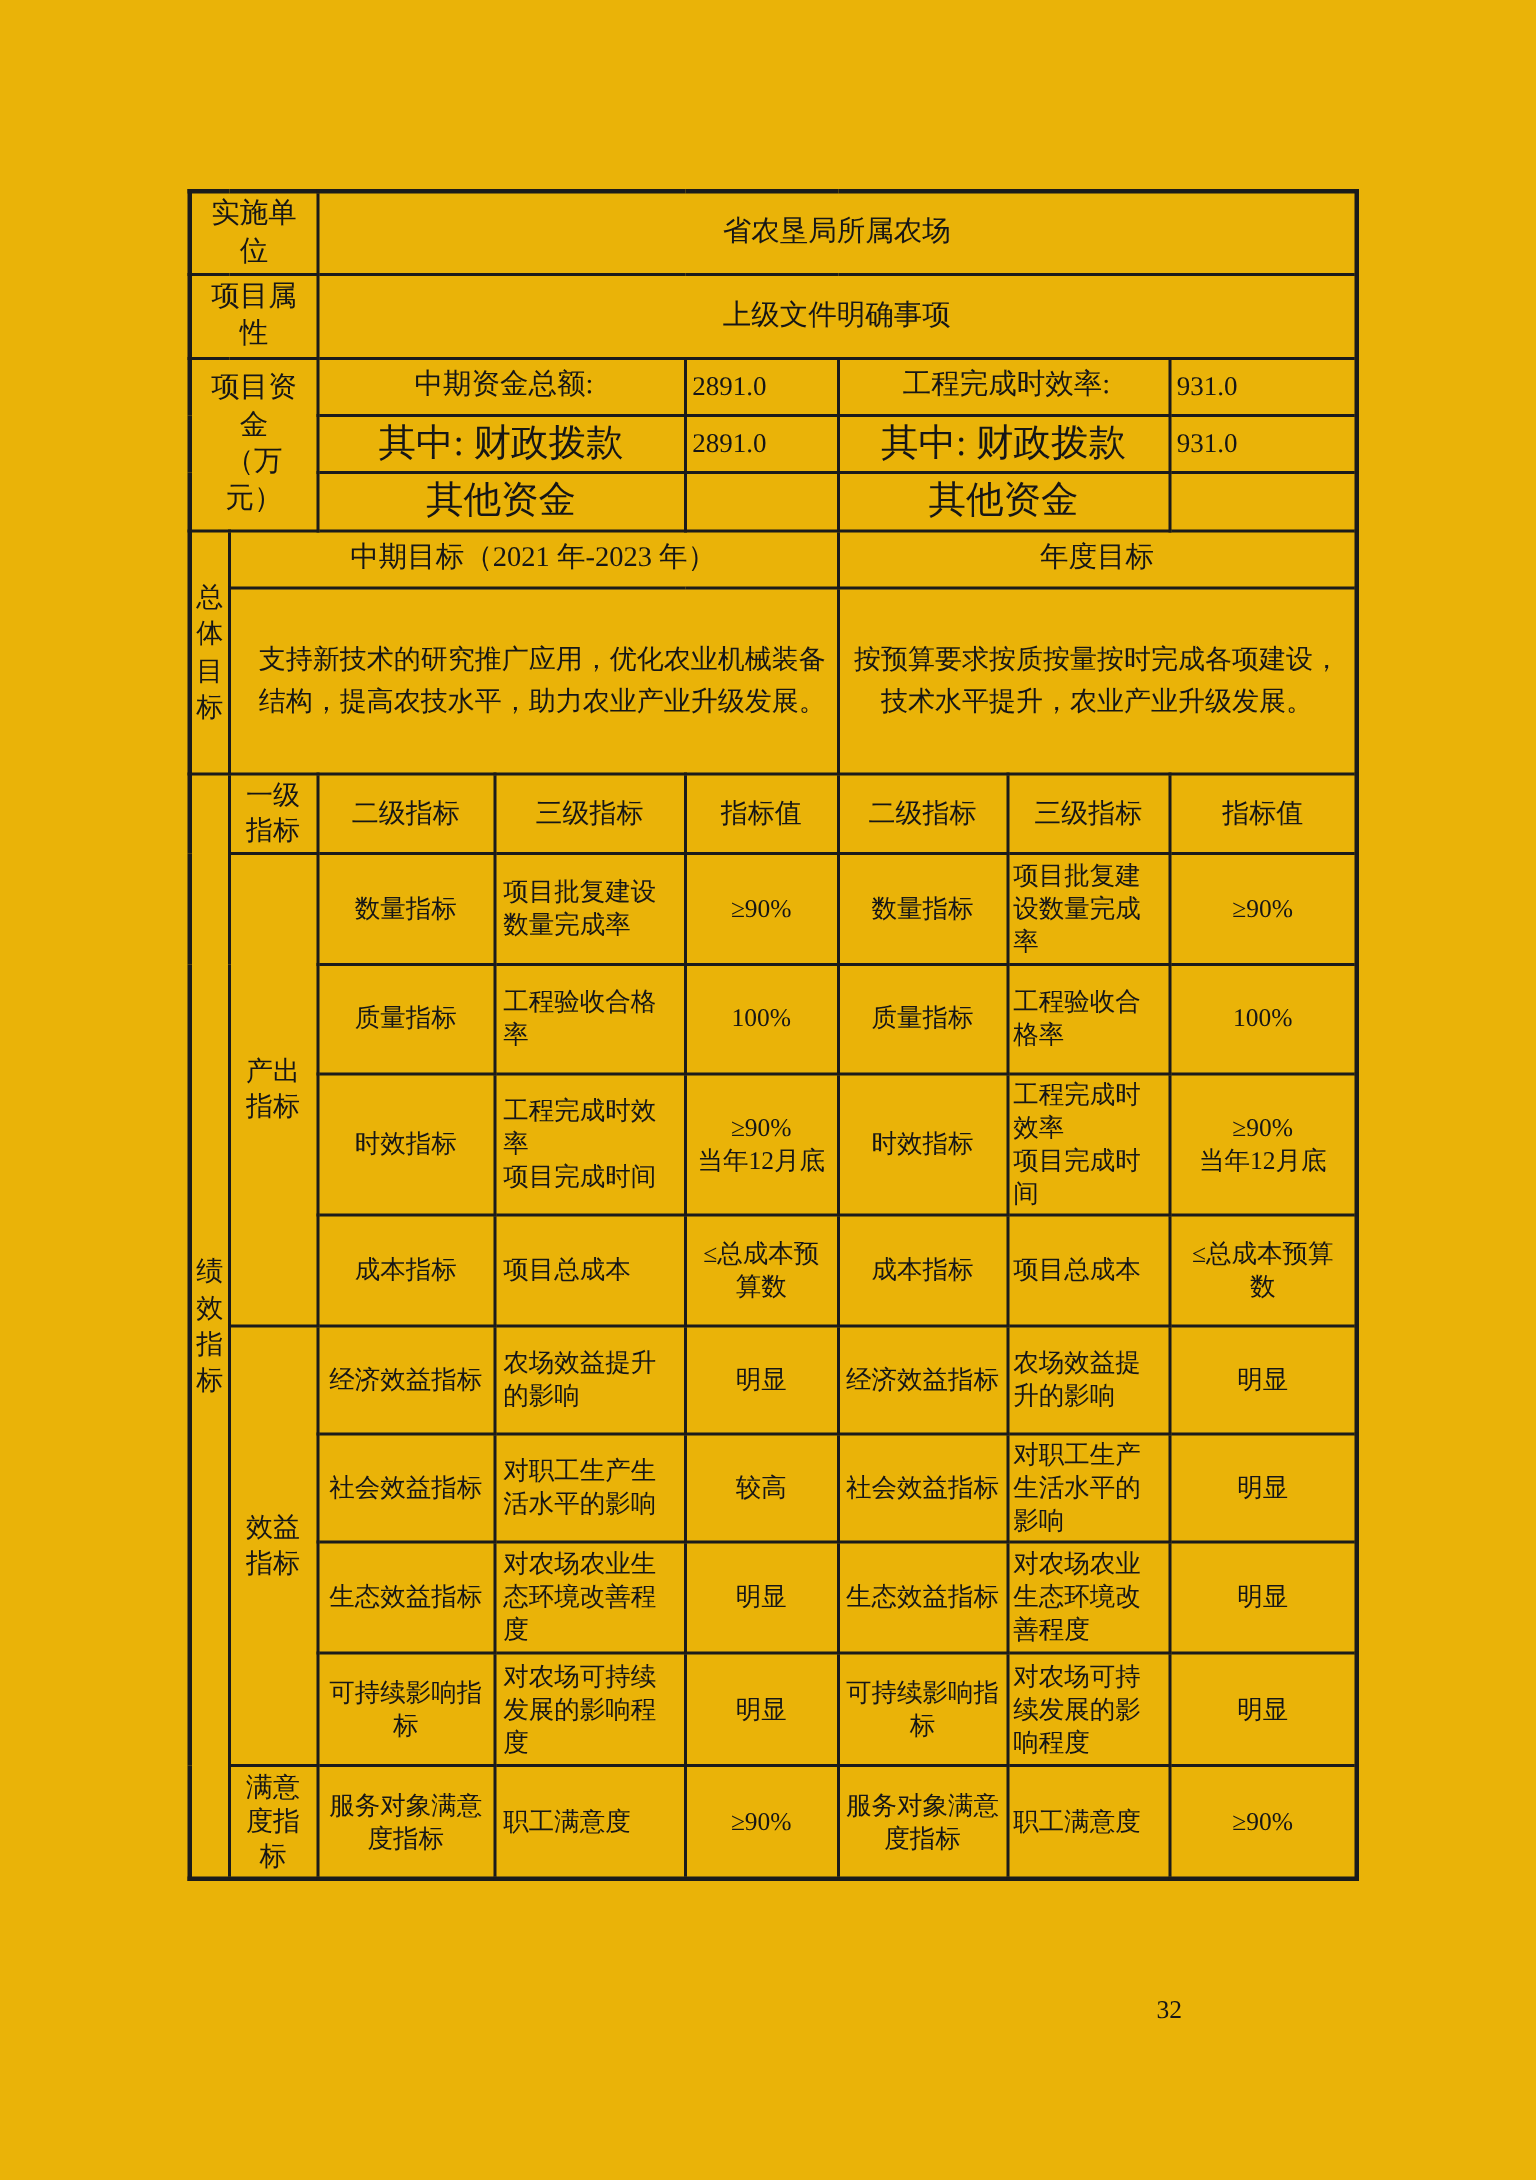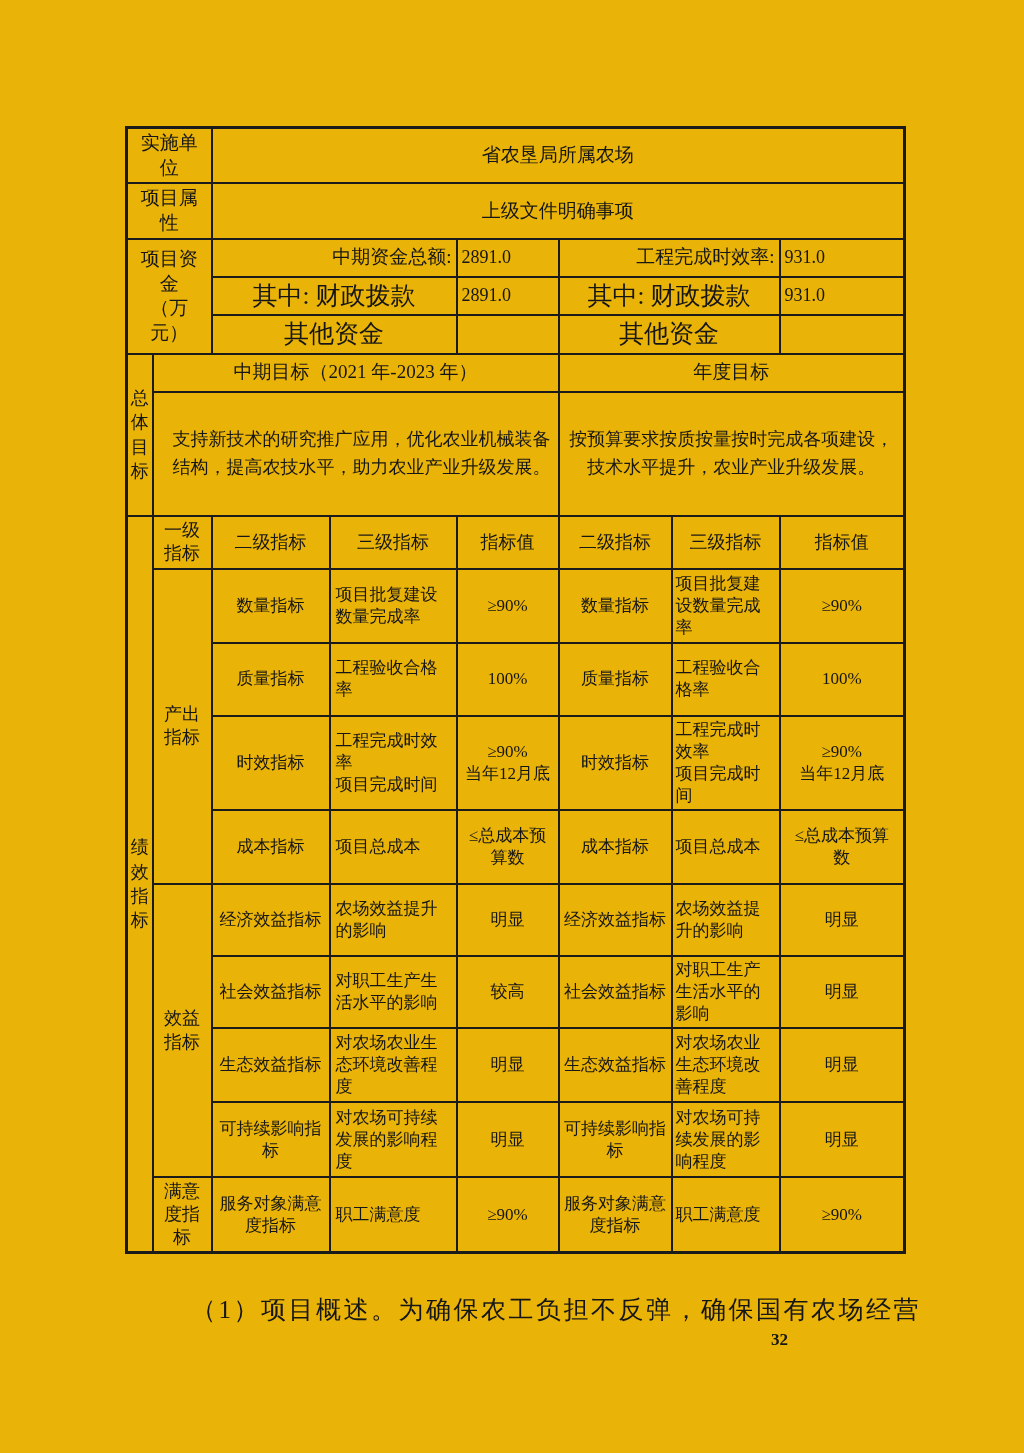--- a/index.html
+++ b/index.html
@@ -18,21 +18,21 @@
     font-size:17px; line-height:1.3; padding:2px 4px;
     white-space:pre-line; word-break:break-all; overflow:hidden;
   }
   
   .rh40{height:40px}.rh38{height:38px}.rh124{height:124px}.rh53{height:53px}
   .rh74{height:74px}.rh73{height:73px}.rh93{height:93px}.rh72{height:72px}
   .rh71{height:71px}.rh75{height:75px}
   
   td.lab   { font-size:19px; }
   td.big   { font-size:19px;margin-left:35px; }
-  td.fundl { font-size:19px; text-align:right; padding-left:8px; }
+  td.fundl { font-size:19px; text-align:center; padding-left:8px; }
   td.fundc { font-size:25px; }
   td.num   { font-size:18px; text-align:left; padding-right:5px; font-family:"Liberation Serif","DejaVu Serif",serif; }
   td.vside { font-size:18px; line-height:1.35; padding:0; }
   td.glab  { font-size:18px; line-height:1.3; padding:0 2px; }
   td.hdr   { font-size:18px; }
   td.goalh { font-size:19px; }
   td.goalmid { font-size:18px; text-align:right; padding:4px 7px; line-height:1.55; }
   td.goalyr  { font-size:18px; text-align:center; padding:4px 6px; line-height:1.55; }
   td.l2  { padding:1px 2px; }
   td.l3  { text-align:left; padding:2px 5px; }
@@ -43,21 +43,21 @@
   .heading {
     position:absolute; left:184px; top:1237px; font-weight:bold;
     font-size:28px; letter-spacing:4px; white-space:nowrap;
   }
   .para {
     position:absolute; left:191px; top:1293px;
     font-size:25px; letter-spacing:2.5px; white-space:nowrap;
   }
   .pageno {
     position:absolute; left:771px; top:1330px;
-    font-size:17px; font-weight:bold;
+    font-size:17px; font-weight:normal;
   }
 </style>
 </head>
 <body>
 
 <div class="page">
 
   <table class="main">
     <colgroup>
       <col style="width:26px">
@@ -220,16 +220,15 @@
         <td class="l2">服务对象满意度指标</td>
         <td class="l3">职工满意度</td>
         <td class="val">≥90%</td>
         <td class="l2">服务对象满意度指标</td>
         <td class="l3b">职工满意度</td>
         <td class="valb">≥90%</td>
       </tr>
     </tbody>
   </table>
 
-  <div class="para">（1）项目概述。为确保农工负担不反弹，确保国有农场经营</div>
   <div class="pageno">32</div>
 
 </div>
 
 </body></html>

